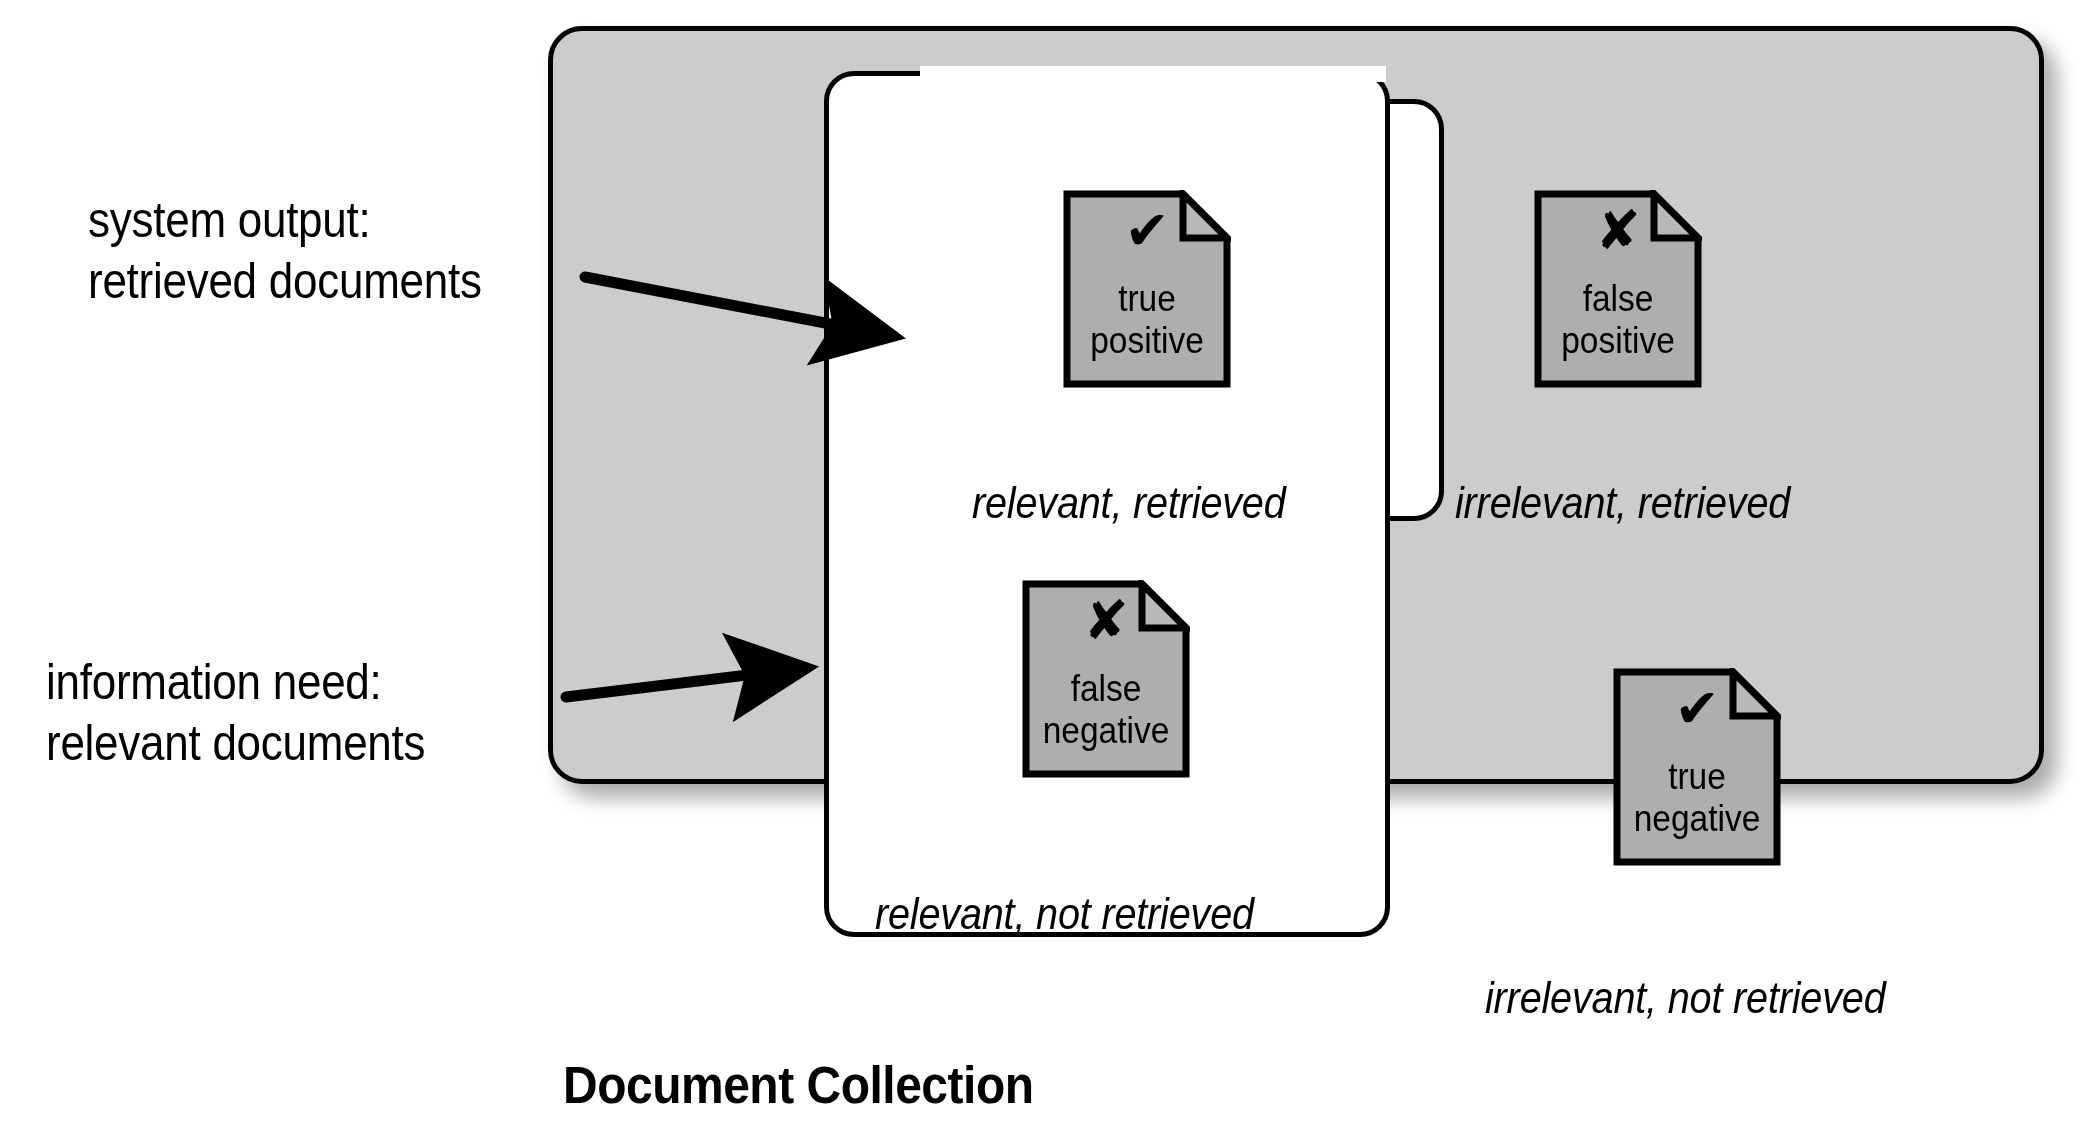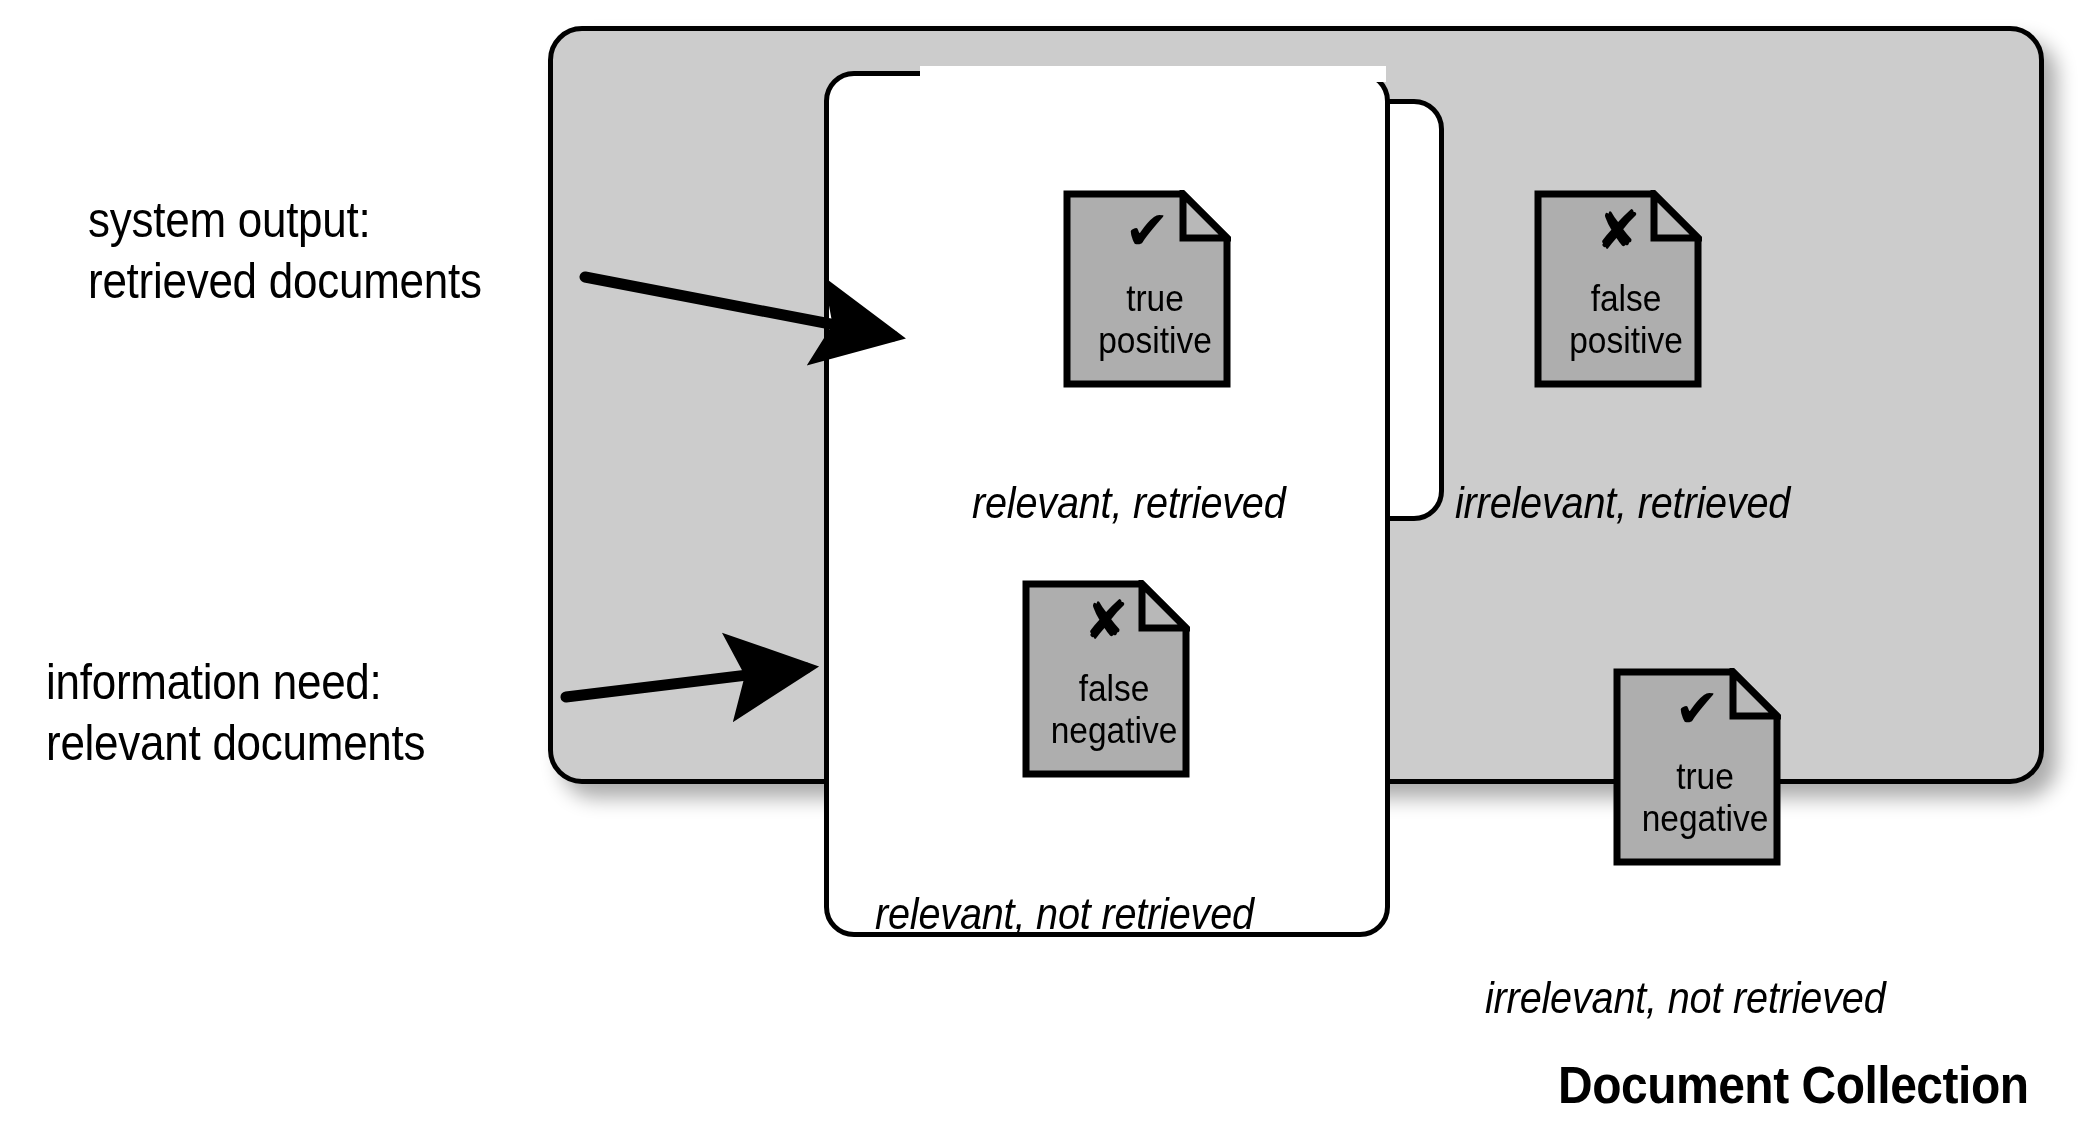--- a/index.html
+++ b/index.html
@@ -130,21 +130,21 @@
   #caption-fp { left: 1455px; top: 478px; }
   #caption-fn { left: 875px; top: 889px; }
   #caption-tn { left: 1485px; top: 973px; }
 
   
   #collection-title {
     position: absolute;
     left: 548px;
     top: 1056px;
     width: 1496px;
-    text-align: right;
+    text-align: left;
     font-family: "Liberation Sans", "DejaVu Sans", sans-serif;
     font-weight: bold;
     font-size: 51px;
     color: #000000;
     letter-spacing: -0.5px;
   }
   #collection-title span { display: inline-block; transform: scaleX(0.94); }
 
   
   .doc {
@@ -161,21 +161,21 @@
     text-align: center;
     font-family: "DejaVu Sans", sans-serif;
     font-size: 54px;
     font-weight: bold;
     line-height: 1;
     color: #000000;
     pointer-events: none;
   }
   .doc .doc-text {
     position: absolute;
-    left: 16px;
+    left: 8px;
     top: 88px;
     width: 152px;
     text-align: center;
     font-family: "Liberation Sans", "DejaVu Sans", sans-serif;
     font-size: 36px;
     line-height: 1.18;
     color: #000000;
     pointer-events: none;
   }
   .doc .doc-text span { display: block; transform: scaleX(0.93); }

